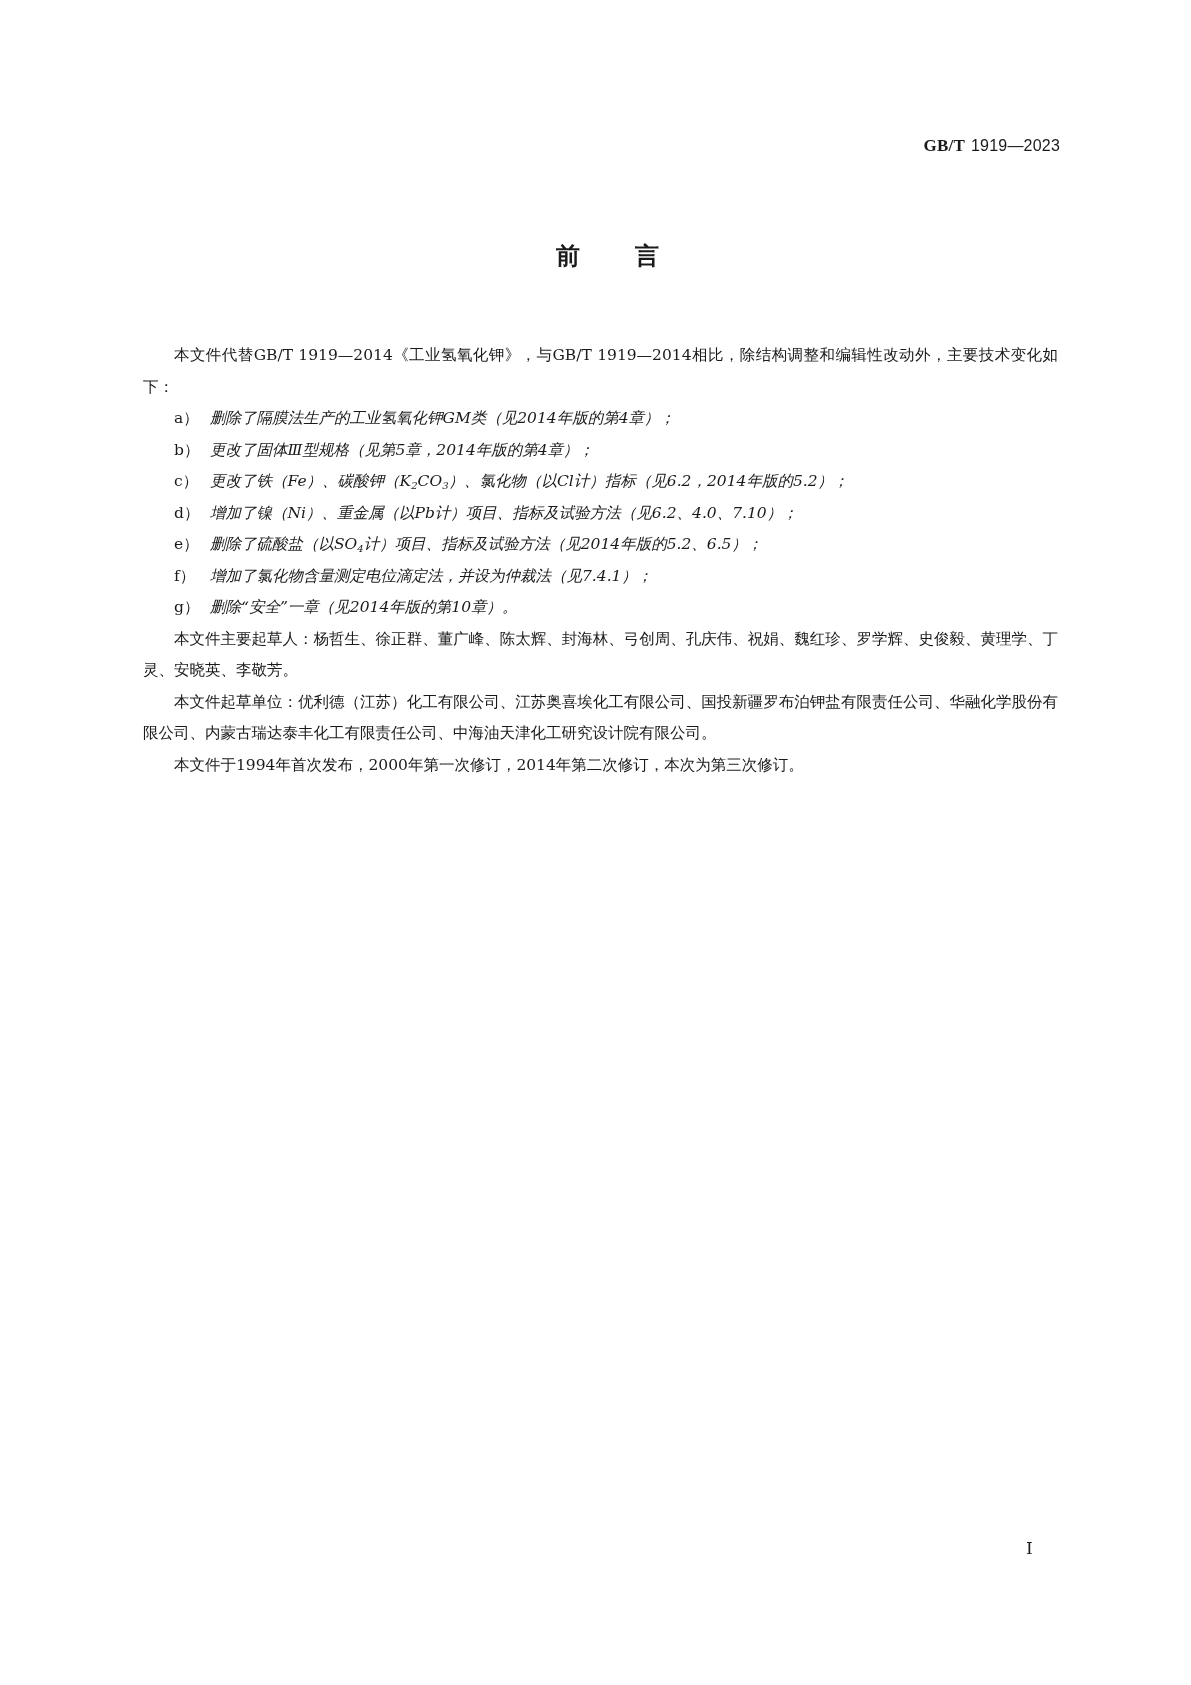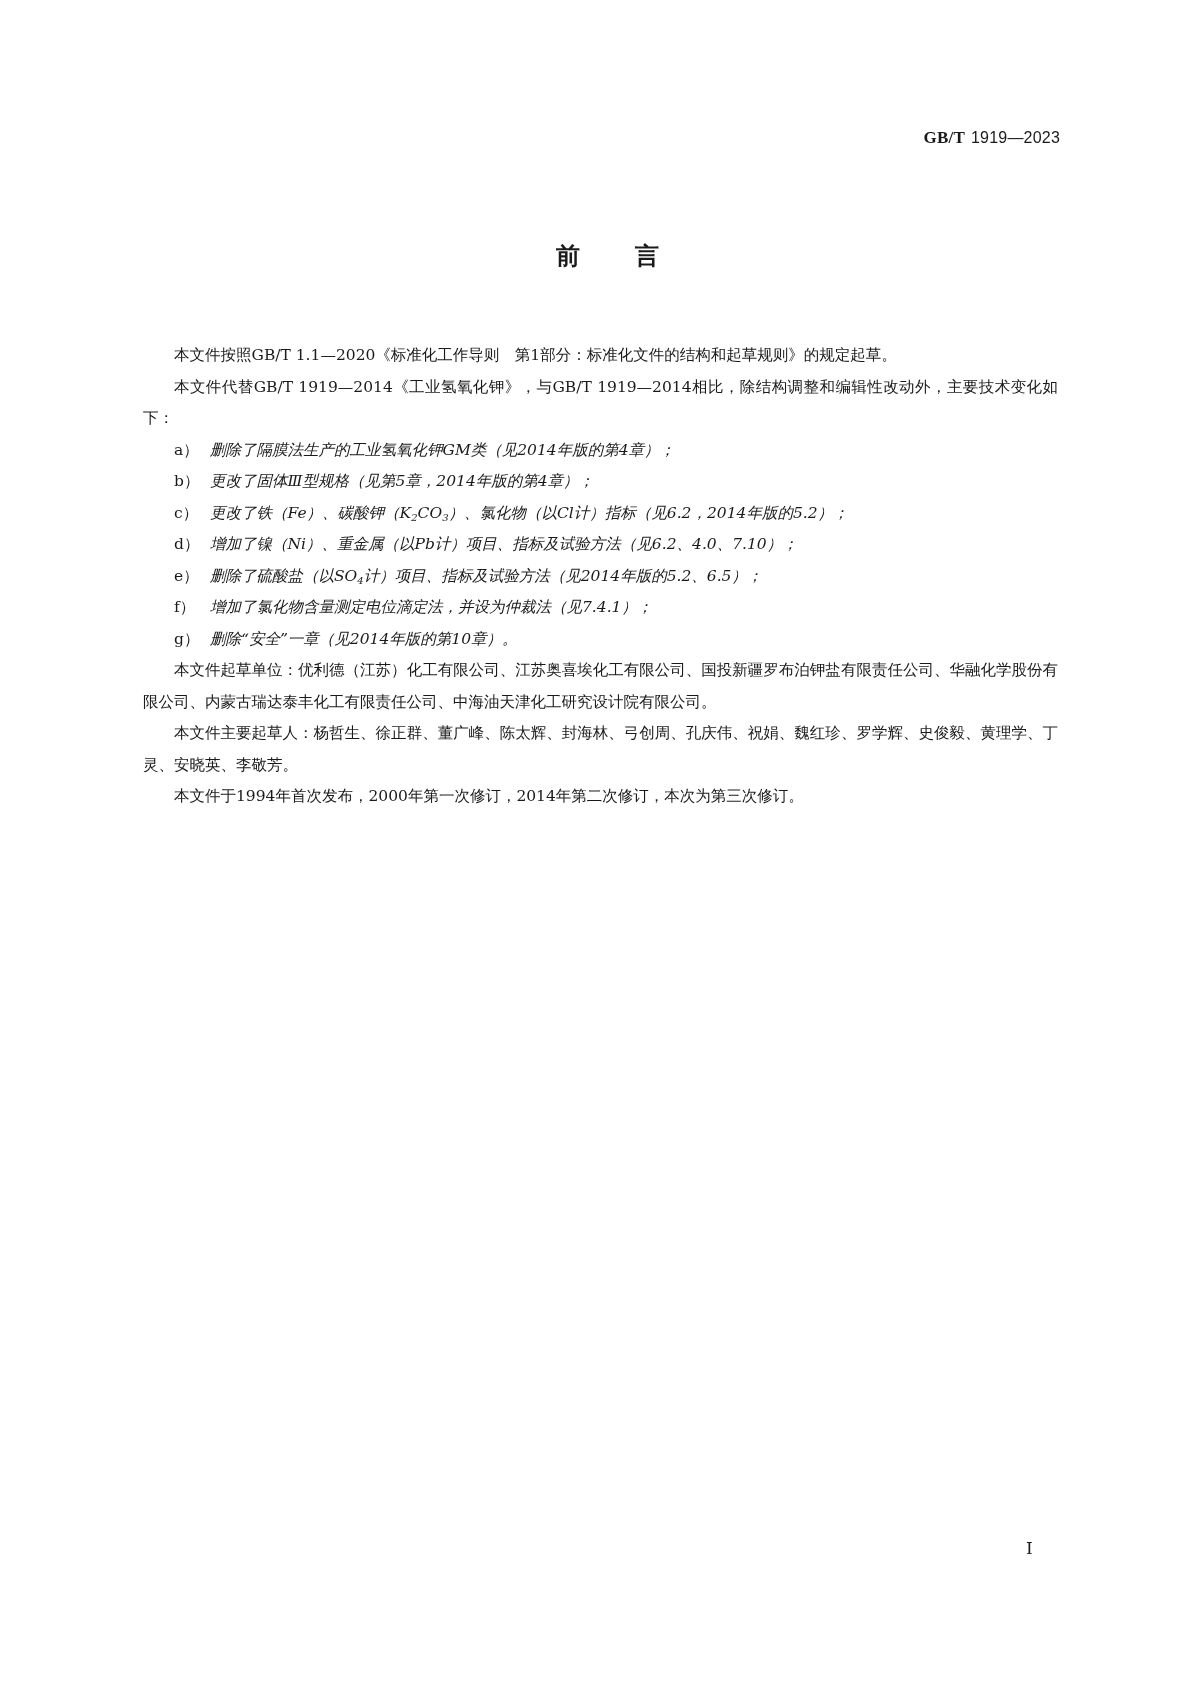--- a/index.html
+++ b/index.html
@@ -11,21 +11,21 @@
     width: 1191px;
     height: 1685px;
     position: relative;
     overflow: hidden;
     font-family: "DejaVu Serif", "Liberation Serif", serif;
     color: #1a1a1a;
   }
   .std-code {
     position: absolute;
     right: 131px;
-    top: 128px;
+    top: 136px;
     font-size: 16px;
     letter-spacing: 0.2px;
     white-space: nowrap;
   }
   .std-code .prefix {
     font-family: "Liberation Serif", "DejaVu Serif", serif;
     font-weight: bold;
     font-size: 17px;
   }
   .std-code .num {
@@ -81,21 +81,20 @@
 </head>
 <body>
 
 <div class="std-code">
   <span class="prefix">GB/T</span><span class="num">1919—2023</span>
 </div>
 
 <div class="title">前言</div>
 
 <div class="content">
-  <p class="para">本文件按照GB/T 1.1—2020《标准化工作导则　第1部分：标准化文件的结构和起草规则》的规定起草。</p>
   <p class="para">本文件代替GB/T 1919—2014《工业氢氧化钾》，与GB/T 1919—2014相比，除结构调整和编辑性改动外，主要技术变化如下：</p>
 
   <div>
     <div class="list-item">
       <span class="marker">a）</span>
       <span class="text">删除了隔膜法生产的工业氢氧化钾GM类（见2014年版的第4章）；</span>
     </div>
     <div class="list-item">
       <span class="marker">b）</span>
       <span class="text">更改了固体Ⅲ型规格（见第5章，2014年版的第4章）；</span>
@@ -115,18 +114,18 @@
     <div class="list-item">
       <span class="marker">f）</span>
       <span class="text">增加了氯化物含量测定电位滴定法，并设为仲裁法（见7.4.1）；</span>
     </div>
     <div class="list-item">
       <span class="marker">g）</span>
       <span class="text">删除“安全”一章（见2014年版的第10章）。</span>
     </div>
   </div>
 
+  <p class="para">本文件主要起草人：杨哲生、徐正群、董广峰、陈太辉、封海林、弓创周、孔庆伟、祝娟、魏红珍、罗学辉、史俊毅、黄理学、丁灵、安晓英、李敬芳。</p>
   <p class="para">本文件起草单位：优利德（江苏）化工有限公司、江苏奥喜埃化工有限公司、国投新疆罗布泊钾盐有限责任公司、华融化学股份有限公司、内蒙古瑞达泰丰化工有限责任公司、中海油天津化工研究设计院有限公司。</p>
-  <p class="para">本文件主要起草人：杨哲生、徐正群、董广峰、陈太辉、封海林、弓创周、孔庆伟、祝娟、魏红珍、罗学辉、史俊毅、黄理学、丁灵、安晓英、李敬芳。</p>
   <p class="para">本文件于1994年首次发布，2000年第一次修订，2014年第二次修订，本次为第三次修订。</p>
 </div>
 
 <div class="page-number">Ⅰ</div>
 
 </body></html>

